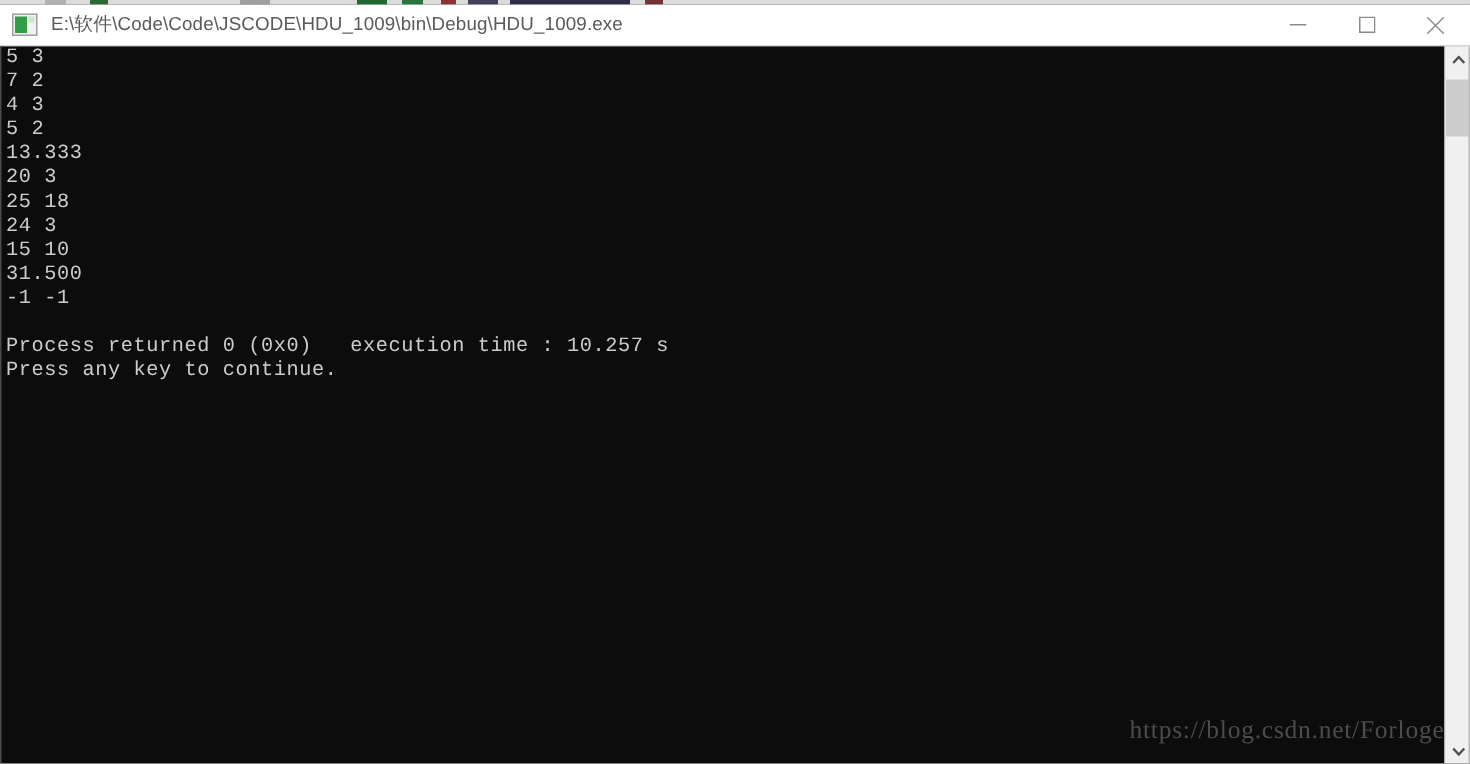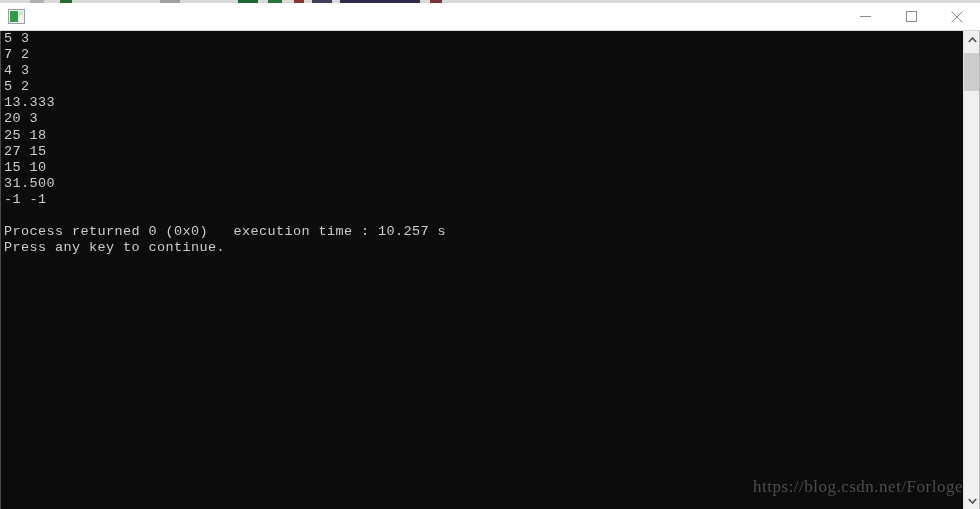--- a/index.html
+++ b/index.html
@@ -210,20 +210,21 @@
 </head>
 <body>
 
 <div id="app-window">
 
   <div class="top-artifact"></div>
 
   <div class="titlebar">
     <div class="titlebar-left">
       <span class="app-icon"></span>
+      <span class="window-title">E:\软件\Code\Code\JSCODE\HDU_1009\bin\Debug\HDU_1009.exe</span>
     </div>
 
     <div class="window-controls">
       <button class="winbtn">
         <svg width="11" height="11" viewBox="0 0 11 11">
           <line x1="0" y1="5.5" x2="11" y2="5.5" stroke="#8a8a8a" stroke-width="1"></line>
         </svg>
       </button>
       <button class="winbtn">
         <svg width="11" height="11" viewBox="0 0 11 11">
@@ -240,21 +241,21 @@
   </div>
 
   <div class="console-body">
     <pre class="console-text">5 3
 7 2
 4 3
 5 2
 13.333
 20 3
 25 18
-27 15
+24 3
 15 10
 31.500
 -1 -1
 
 Process returned 0 (0x0)   execution time : 10.257 s
 Press any key to continue.</pre>
   </div>
 
   <div class="watermark">https://blog.csdn.net/Forlogen</div>
 

